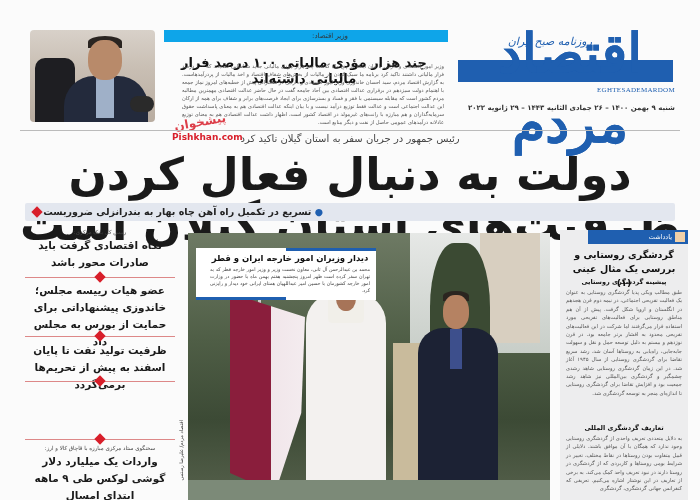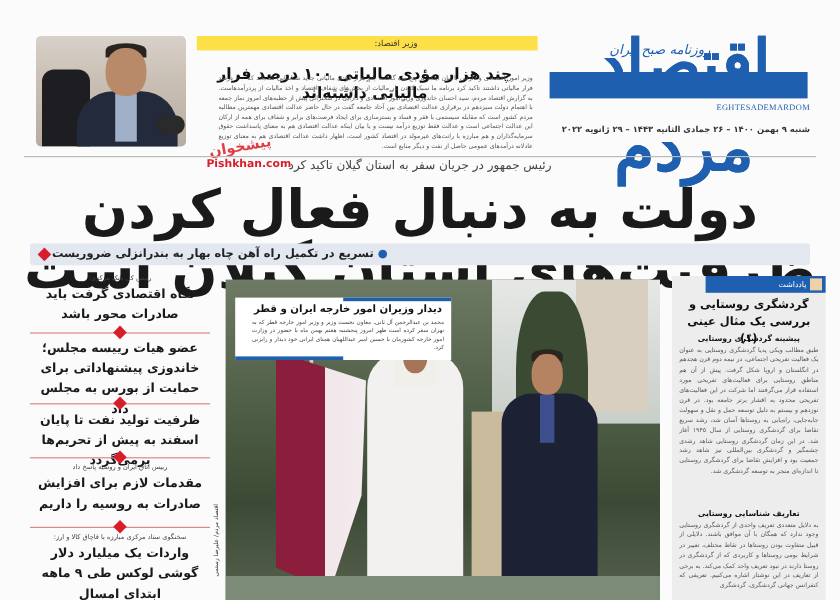--- a/index.html
+++ b/index.html
@@ -27,21 +27,21 @@
   #top-photo { left:30px; top:30px; width:125px; height:92px; border-radius:4px; overflow:hidden;
     background:linear-gradient(180deg,#d8d1c9 0%,#c9bfb4 40%,#b8aca0 100%); }
   .chair { position:absolute; left:5px; top:28px; width:40px; height:64px; background:#1e1e22; border-radius:10px 10px 0 0; }
   .head { position:absolute; left:58px; top:10px; width:34px; height:40px; background:#b88a6a; border-radius:45%; }
   .hair { position:absolute; left:58px; top:6px; width:34px; height:12px; background:#2a2420; border-radius:50% 50% 0 0; }
   .suit { position:absolute; left:34px; top:46px; width:84px; height:50px; background:#232a3c; border-radius:30px 30px 0 0; }
   .shirt { position:absolute; left:66px; top:48px; width:18px; height:40px; background:#9fb0c8; }
   .mic { position:absolute; left:100px; top:66px; width:24px; height:16px; background:#2a2a2a; border-radius:8px; }
 
   #top-story { left:160px; top:30px; width:288px; height:95px; }
-  .kicker-bar { position:absolute; right:0; top:0; width:284px; height:12px; background:#fde047; }
+  .kicker-bar { position:absolute; right:0; top:0; width:284px; height:12px; background:#0ea5e9; }
   .kicker-bar .k { position:absolute; right:100px; top:0; font-size:7px; color:#333; line-height:12px; }
   .top-title { position:absolute; right:4px; top:14px; width:280px; font-size:13px; font-weight:bold; color:#111; text-align:center; line-height:16px;margin-top:11px; }
   .top-body { position:absolute; right:4px; top:32px; width:262px; font-size:5.2px; line-height:8px; color:#555; text-align:justify; }
   .watermark { position:absolute; left:14px; top:85px; font-size:12px; font-weight:bold; color:#d81e2a; opacity:0.85; transform:rotate(-10deg); }
   .watermark2 { position:absolute; left:12px; top:102px; font-size:9px; font-weight:bold; color:#d81e2a; direction:ltr; }
 
   
   .hr-top { left:20px; top:130px; width:660px; height:1px; background:#bbb; }
   #subtitle { left:0; top:133px; width:700px; text-align:center; font-size:10px; color:#444; }
   #headline { left:10px; top:150px; width:680px; text-align:center; font-size:45px; font-weight:bold; color:#1a1a1a; letter-spacing:-1px; line-height:50px; }
@@ -155,24 +155,20 @@
   </div>
   <div class="lc-sep" style="top:108px">
       <i></i>
     </div>
   <div class="lc-item" style="top:114px">
     <div class="lc-title">ظرفیت تولید نفت تا پایان اسفند به پیش از تحریم‌ها برمی‌گردد</div>
   </div>
   <div class="lc-sep" style="top:153px">
       <i></i>
     </div>
-  <div class="lc-item" style="top:158px">
-    <div class="lc-kicker">رییس اتاق ایران و روسیه پاسخ داد</div>
-    <div class="lc-title">مقدمات لازم برای افزایش صادرات به روسیه را داریم</div>
-  </div>
   <div class="lc-sep" style="top:211px">
       <i></i>
     </div>
   <div class="lc-item" style="top:216px">
     <div class="lc-kicker">سخنگوی ستاد مرکزی مبارزه با قاچاق کالا و ارز:</div>
     <div class="lc-title">واردات یک میلیارد دلار گوشی لوکس طی ۹ ماهه ابتدای امسال</div>
   </div>
 </div>
 
 <div id="credit" class="abs">
@@ -204,15 +200,15 @@
 </div>
 
 <div id="right-col" class="abs">
   <div class="rc-head">
     <span class="ico"></span>
     <span class="lbl">یادداشت</span>
   </div>
   <div class="rc-title">گردشگری روستایی و بررسی یک مثال عینی (۱)</div>
   <div class="rc-sub">پیشینه گردشگری روستایی</div>
   <div class="rc-body rc-body1">طبق مطالب ویکی پدیا گردشگری روستایی به عنوان یک فعالیت تفریحی اجتماعی، در نیمه دوم قرن هجدهم در انگلستان و اروپا شکل گرفت. پیش از آن هم مناطق روستایی برای فعالیت‌های تفریحی مورد استفاده قرار می‌گرفتند اما شرکت در این فعالیت‌های تفریحی محدود به اقشار برتر جامعه بود. در قرن نوزدهم و بیستم به دلیل توسعه حمل و نقل و سهولت جابه‌جایی، راه‌یابی به روستاها آسان شد، رشد سریع تقاضا برای گردشگری روستایی از سال ۱۹۴۵ آغاز شد. در این زمان گردشگری روستایی شاهد رشدی چشمگیر و گردشگری بین‌المللی نیز شاهد رشد جمعیت بود و افزایش تقاضا برای گردشگری روستایی تا اندازه‌ای منجر به توسعه گردشگری شد.</div>
-  <div class="rc-sub2">تعاریف شناسایی روستایی</div>
+  <div class="rc-sub2">تعاریف گردشگری المللی</div>
   <div class="rc-body rc-body2">به دلایل متعددی تعریف واحدی از گردشگری روستایی وجود ندارد که همگان با آن موافق باشند. دلایلی از قبیل متفاوت بودن روستاها در نقاط مختلف، تغییر در شرایط بومی روستاها و کاربردی که از گردشگری در روستا دارند در نبود تعریف واحد کمک می‌کند. به برخی از تعاریف در این نوشتار اشاره می‌کنیم. تعریفی که کنفرانس جهانی گردشگری، گردشگری</div>
 </div>
 
 </body></html>

